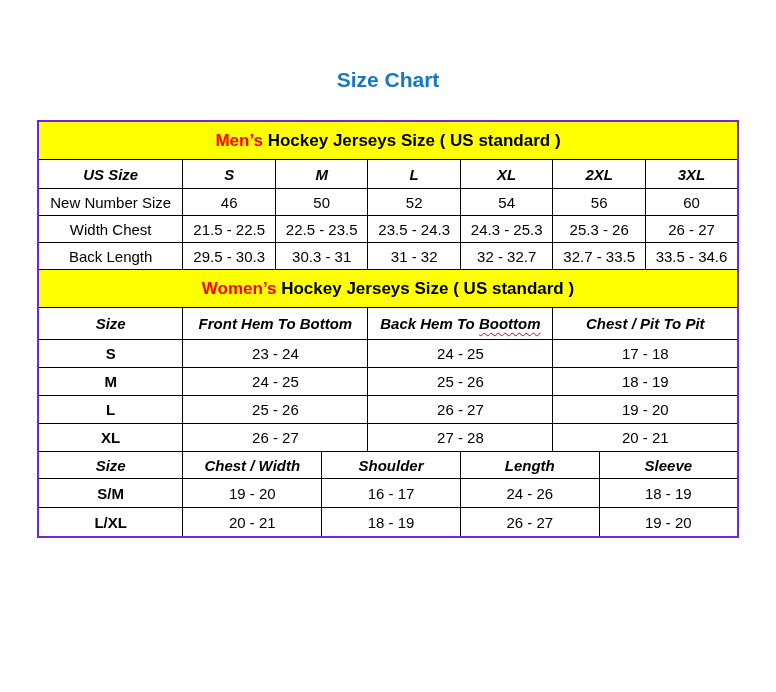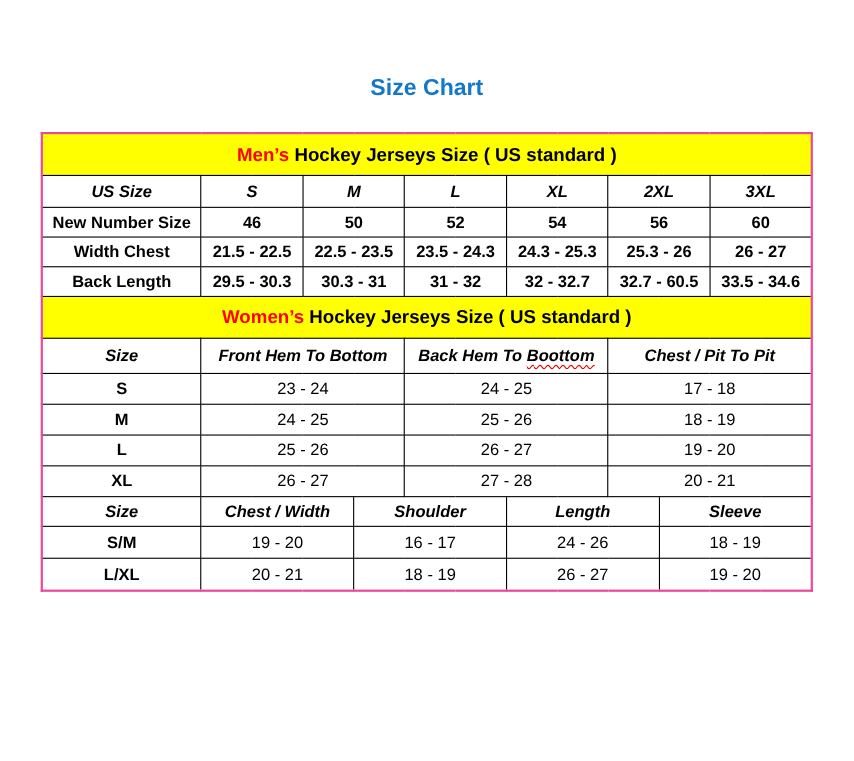--- a/index.html
+++ b/index.html
@@ -21,21 +21,21 @@
     font-weight: 700;
     color: #1478c8;
     letter-spacing: 0px;
   }
 
   table.size-chart {
     margin: 22px auto 0 auto;
     width: 700px;
     table-layout: fixed;
     border-collapse: collapse;
-    border: 2px solid #ec4899;
+    border: 2px solid #6d28d9;
   }
   col.c-label { width: 145px; }
   col.c-unit  { width: 46.25px; }
 
   td {
     border: 1px solid #000000;
     text-align: center;
     vertical-align: middle;
     padding: 0 2px;
     font-size: 15px;
@@ -48,21 +48,21 @@
     background: #ffff00;
     font-weight: 700;
     font-size: 17px;
     height: 37px;
   }
   tr.band .hl { color: #ff0000; }
 
   tr.colhead td { font-weight: 700; font-style: italic; }
 
   tr.colhead-mens td   { height: 28px; }
-  tr.data-mens td      { height: 26px; font-weight: 700; }
+  tr.data-mens td      { height: 26px; font-weight: 400; }
   tr.colhead-womens td { height: 31px; }
   tr.data-womens td    { height: 27px; }
   tr.colhead-youth td  { height: 26px; }
   tr.data-youth td     { height: 28px; }
 
   td.rowlabel-bold { font-weight: 700; }
 
   .squiggle {
     text-decoration-line: underline;
     text-decoration-style: wavy;
@@ -130,21 +130,21 @@
       <td colspan="2">25.3 - 26</td>
       <td colspan="2">26 - 27</td>
     </tr>
 
     <tr class="data-mens">
       <td>Back Length</td>
       <td colspan="2">29.5 - 30.3</td>
       <td colspan="2">30.3 - 31</td>
       <td colspan="2">31 - 32</td>
       <td colspan="2">32 - 32.7</td>
-      <td colspan="2">32.7 - 60.5</td>
+      <td colspan="2">32.7 - 33.5</td>
       <td colspan="2">33.5 - 34.6</td>
     </tr>
 
 
     <tr class="band">
       <td colspan="13"><span class="hl">Women’s</span><span> Hockey Jerseys Size ( US standard )</span></td>
     </tr>
 
     <tr class="colhead colhead-womens">
       <td>Size</td>

